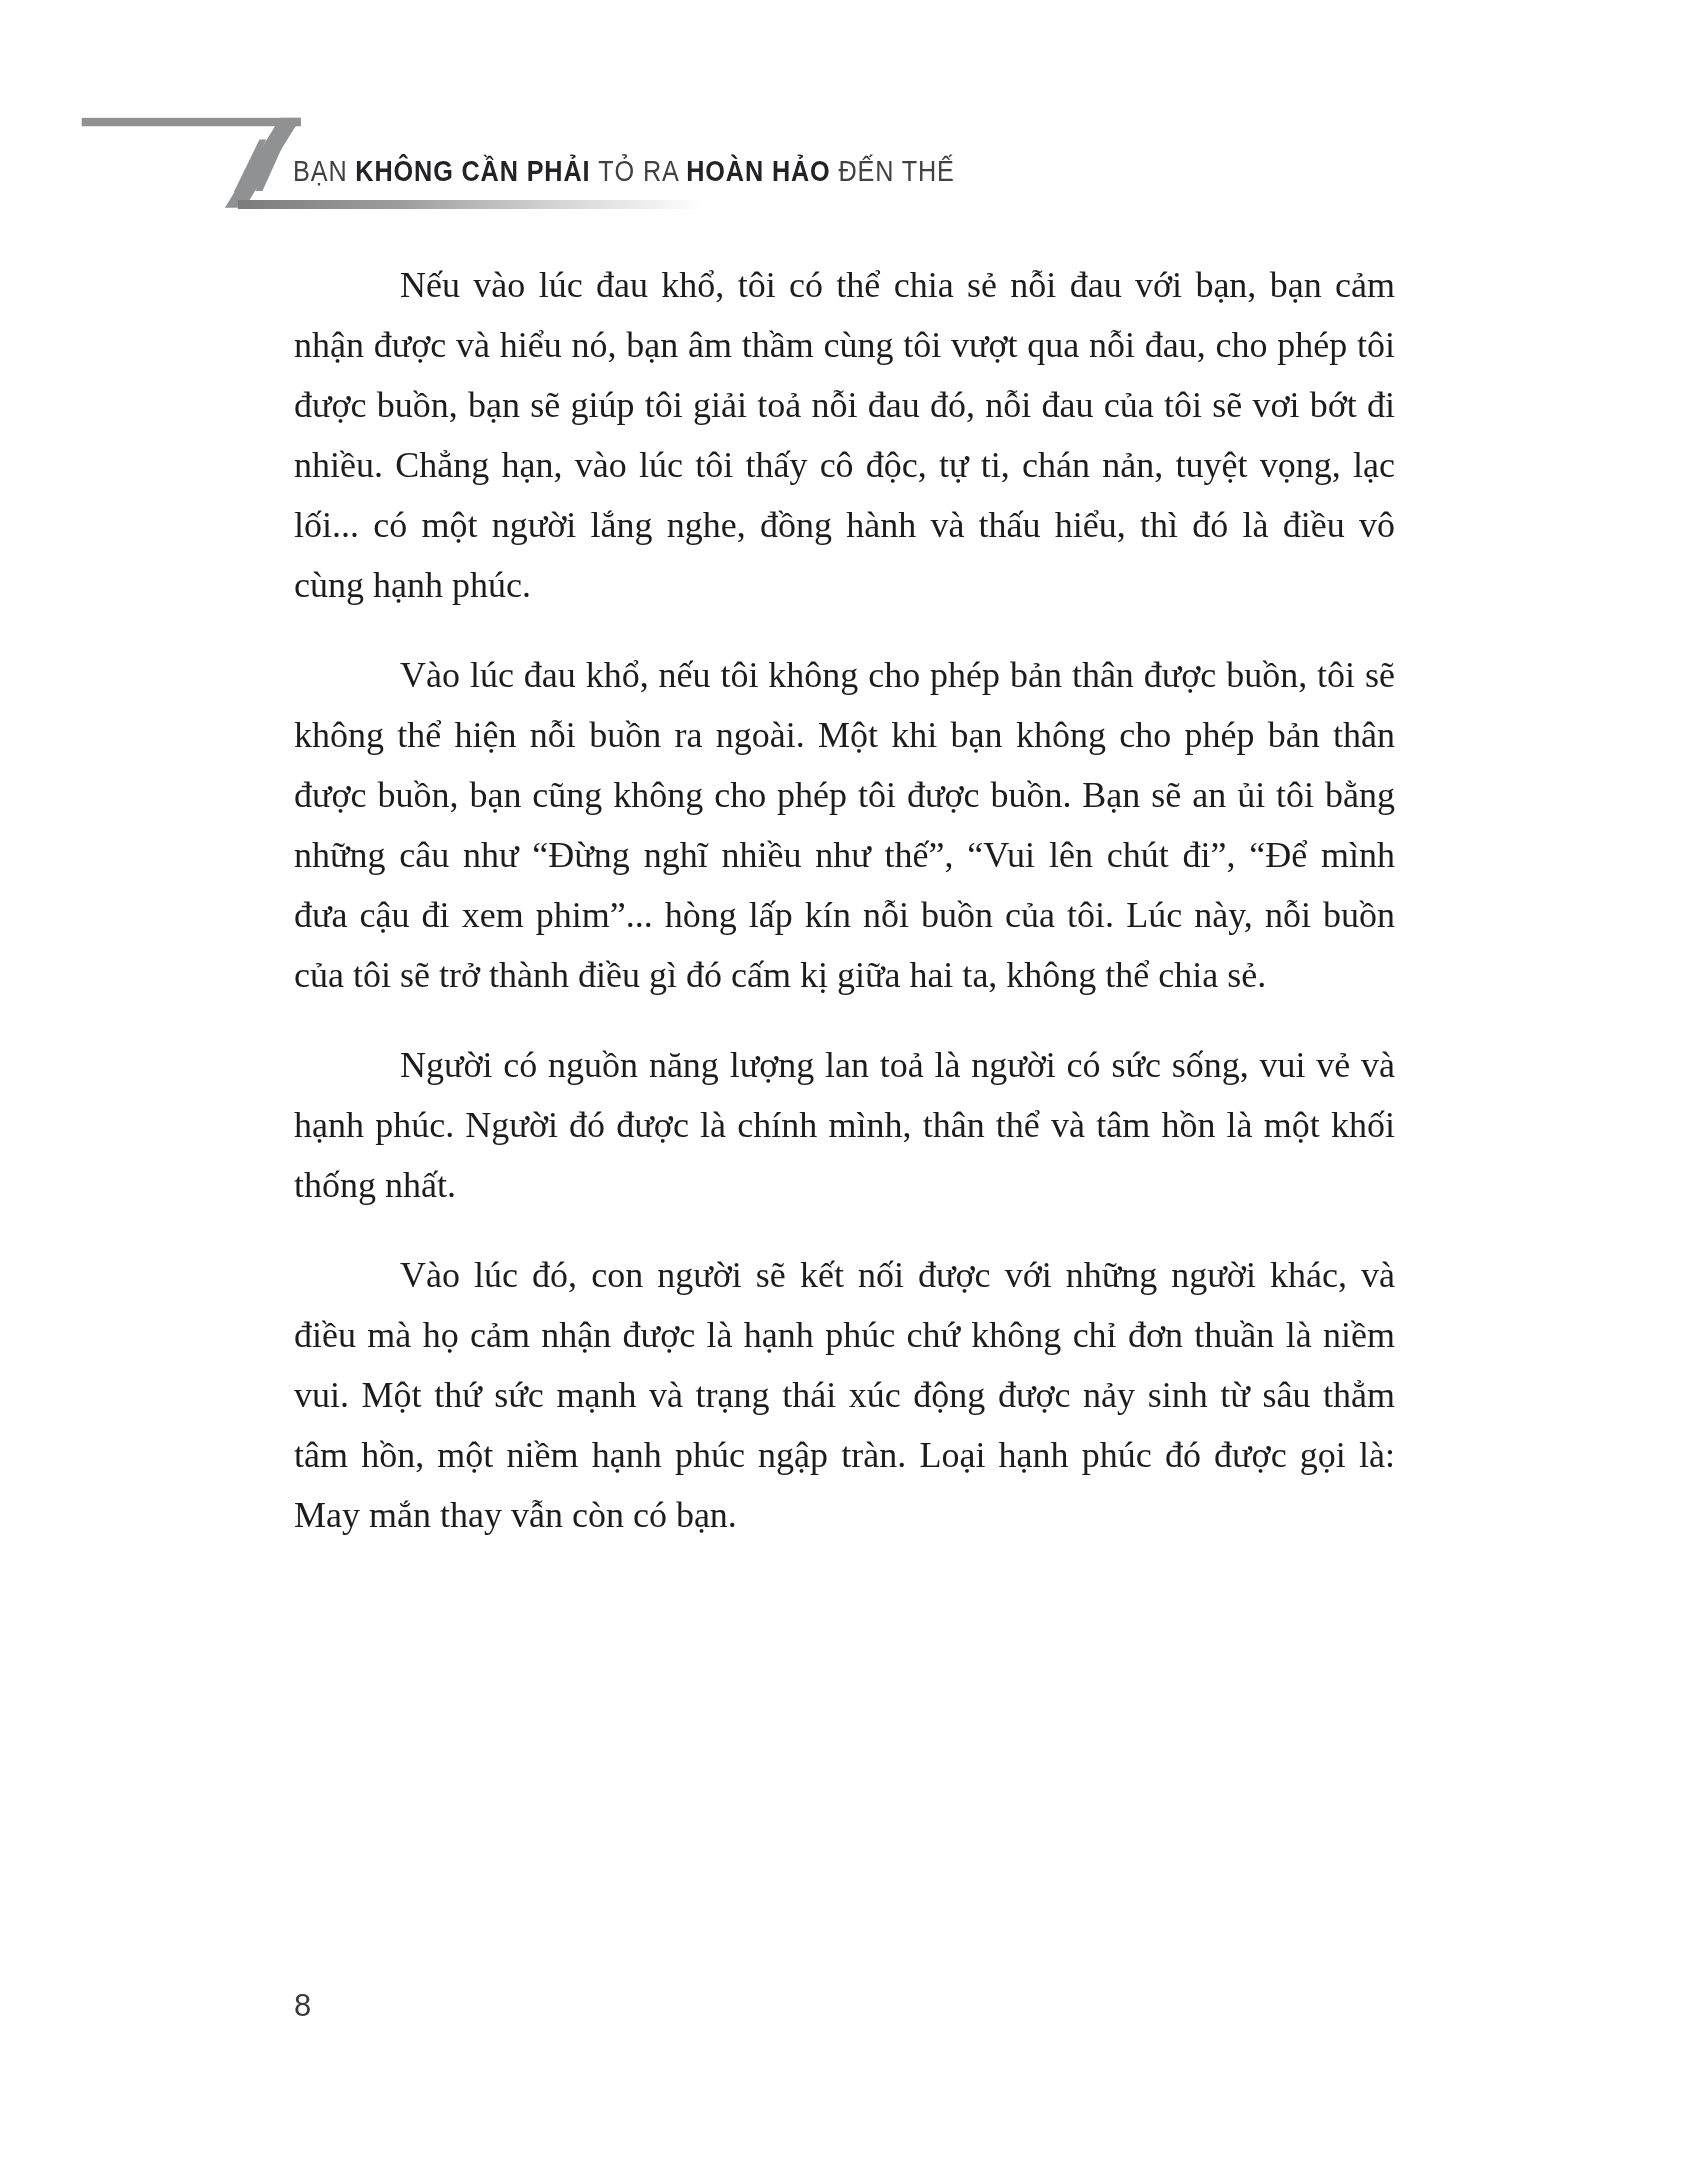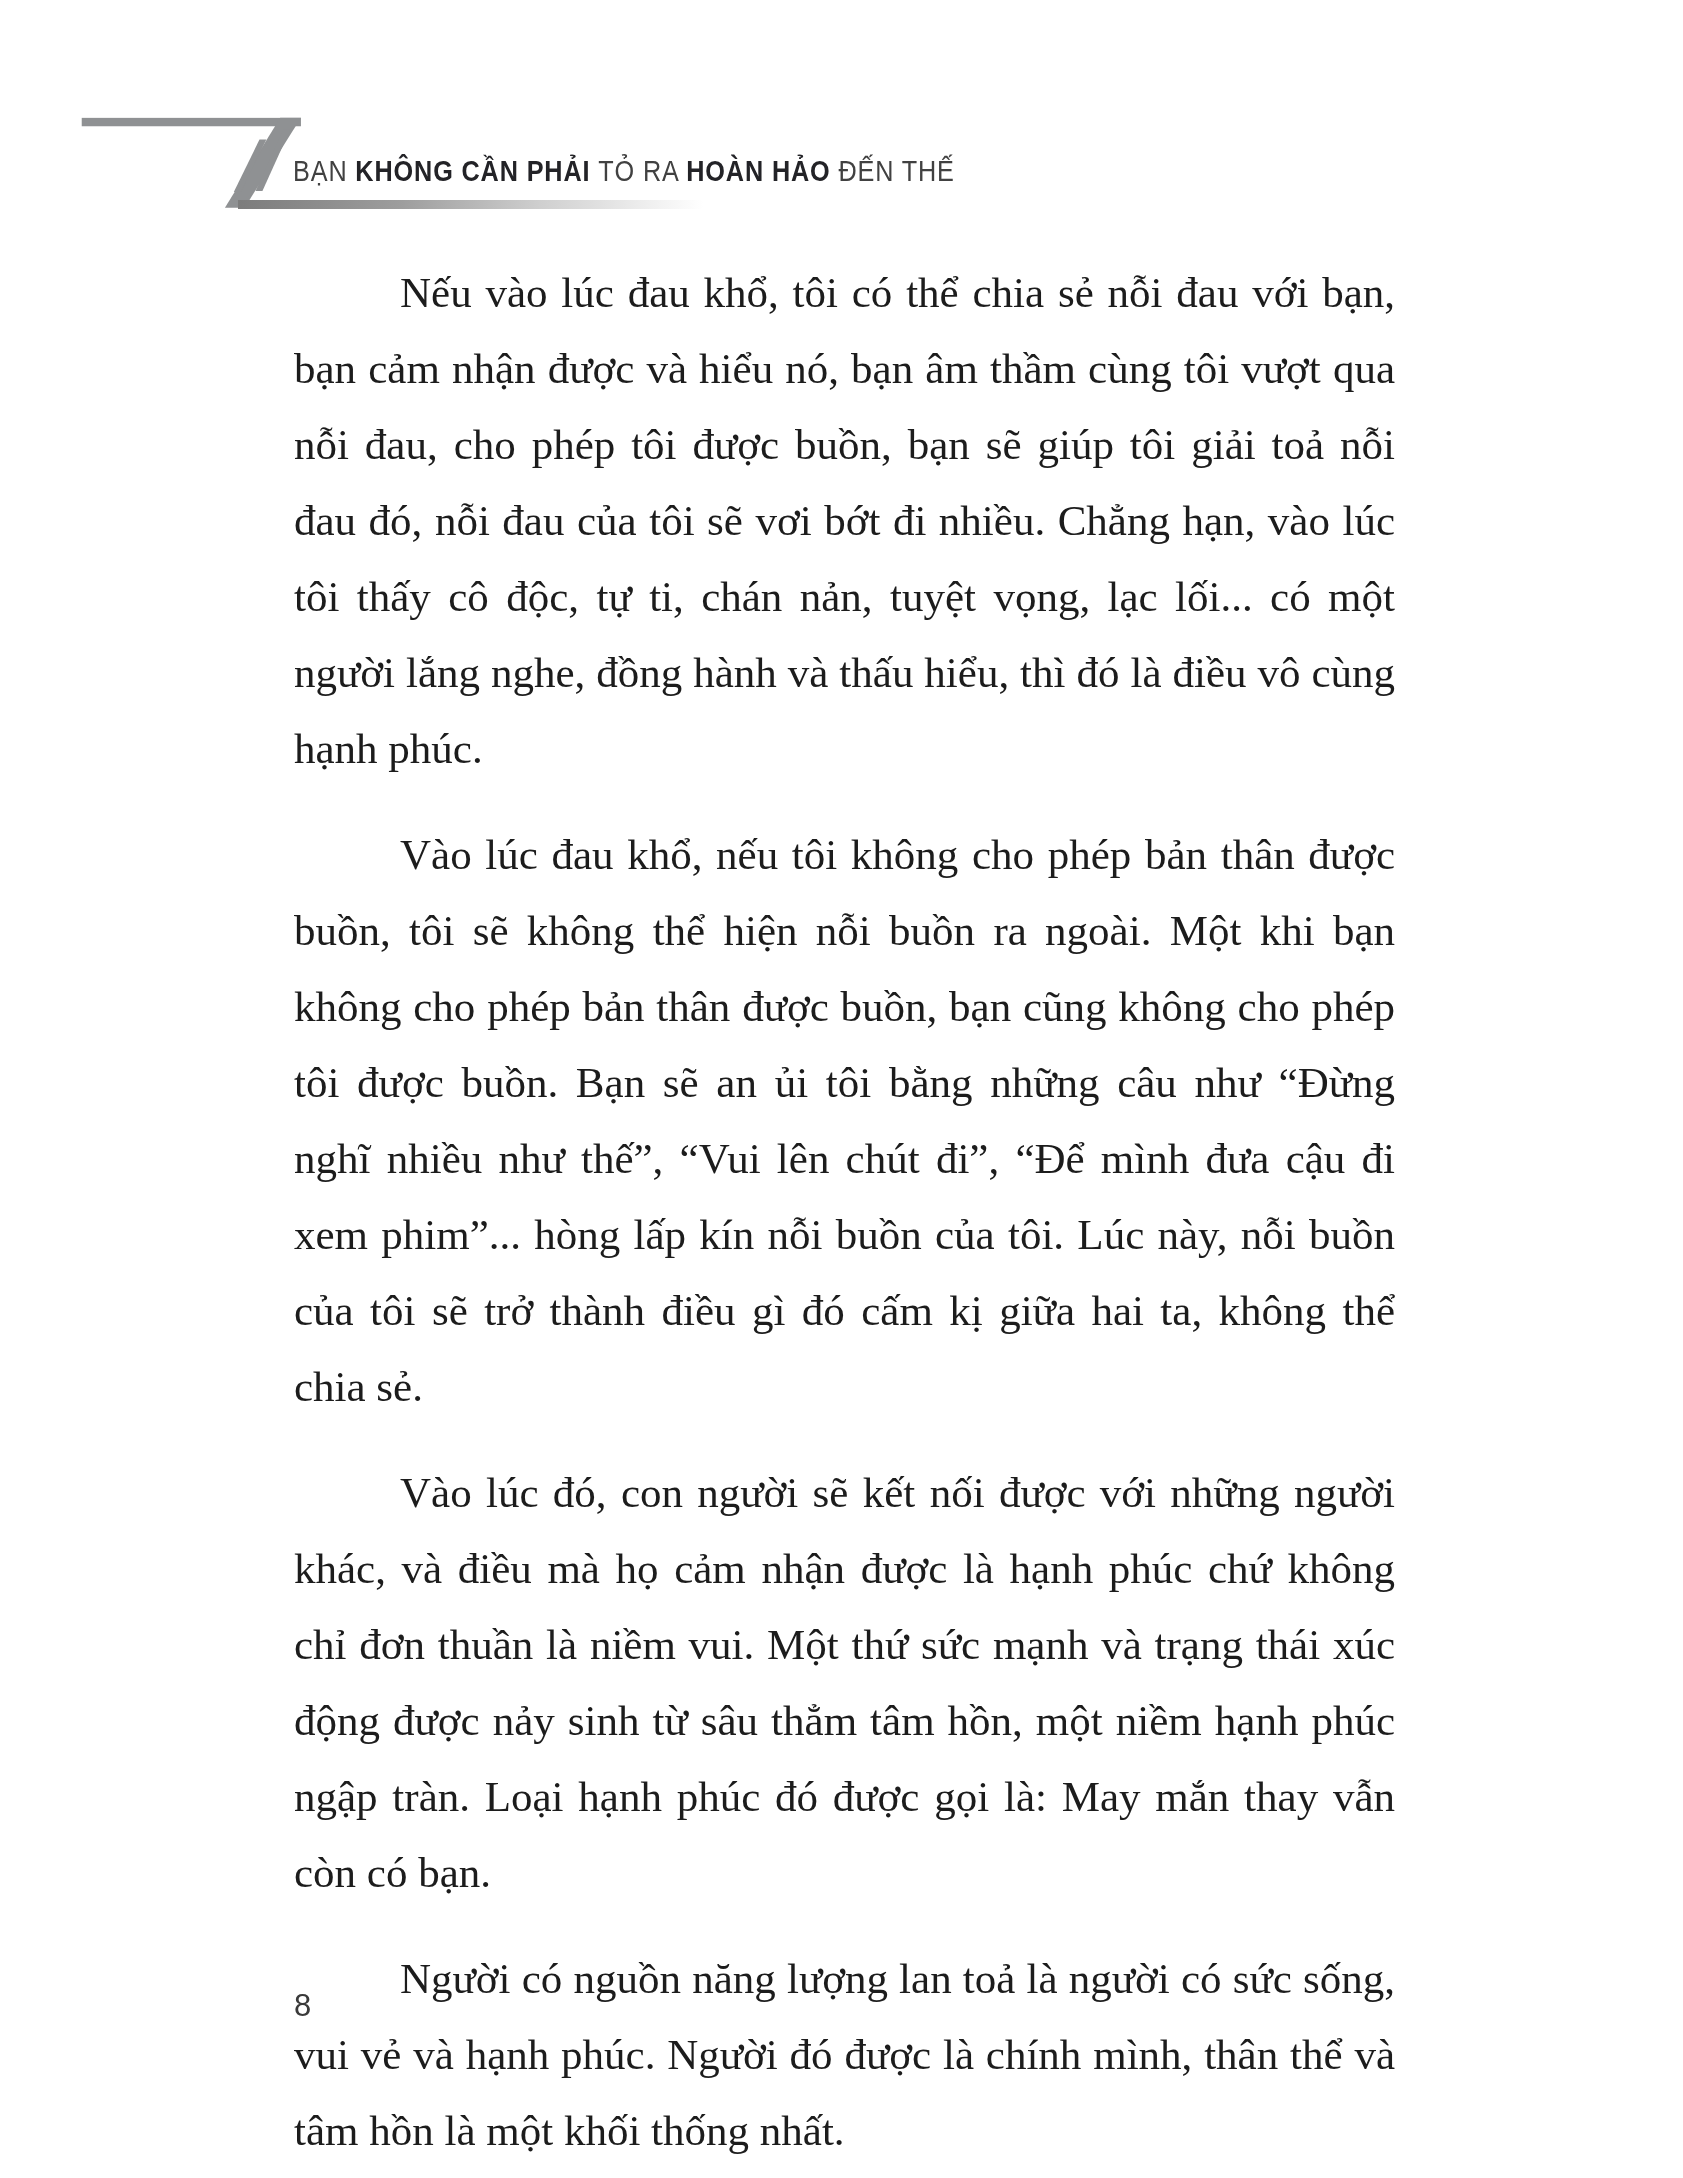--- a/index.html
+++ b/index.html
@@ -27,21 +27,21 @@
   .running-title .tp{font-weight:400;color:#414141;}
   .running-title .tp.bold{font-weight:700;color:#232327;}
 
   
   .content{
     position:absolute;left:294px;top:255px;width:1101px;
     color:#1c1c1c;
   }
   .content p.para{
     margin:0 0 30px 0;
-    font-size:43px;line-height:76px;
+    font-size:36px;line-height:60px;
     text-align:justify;text-indent:106px;
   }
   .content p.para.bold{font-weight:700;color:#141414;}
 
   
   .page-number{
     position:absolute;left:294px;top:1988px;
     font-family:"Liberation Sans", sans-serif;
     font-size:31px;font-weight:400;color:#3a3a3a;
   }
@@ -57,20 +57,20 @@
     <polygon points="202,33 209,33 183,86 176,86" fill="#8f9193"></polygon>
     <polygon points="226,23 233,23 205,85 198,85" fill="#8f9193"></polygon>
   </svg>
   <div class="header-strip"></div>
 
   <div class="running-title" id="running-title"><span class="tp">BẠN </span><span class="tp bold">KHÔNG CẦN PHẢI </span><span class="tp">TỎ RA </span><span class="tp bold">HOÀN HẢO </span><span class="tp">ĐẾN THẾ</span></div>
 
   <div class="content" id="content">
       <p class="para">Nếu vào lúc đau khổ, tôi có thể chia sẻ nỗi đau với bạn, bạn cảm nhận được và hiểu nó, bạn âm thầm cùng tôi vượt qua nỗi đau, cho phép tôi được buồn, bạn sẽ giúp tôi giải toả nỗi đau đó, nỗi đau của tôi sẽ vơi bớt đi nhiều. Chẳng hạn, vào lúc tôi thấy cô độc, tự ti, chán nản, tuyệt vọng, lạc lối... có một người lắng nghe, đồng hành và thấu hiểu, thì đó là điều vô cùng hạnh phúc.</p>
       <p class="para">Vào lúc đau khổ, nếu tôi không cho phép bản thân được buồn, tôi sẽ không thể hiện nỗi buồn ra ngoài. Một khi bạn không cho phép bản thân được buồn, bạn cũng không cho phép tôi được buồn. Bạn sẽ an ủi tôi bằng những câu như “Đừng nghĩ nhiều như thế”, “Vui lên chút đi”, “Để mình đưa cậu đi xem phim”... hòng lấp kín nỗi buồn của tôi. Lúc này, nỗi buồn của tôi sẽ trở thành điều gì đó cấm kị giữa hai ta, không thể chia sẻ.</p>
+      <p class="para">Người có nguồn năng lượng lan toả là người có sức sống, vui vẻ và hạnh phúc. Người đó được là chính mình, thân thể và tâm hồn là một khối thống nhất.</p>
       <p class="para">Vào lúc đó, con người sẽ kết nối được với những người khác, và điều mà họ cảm nhận được là hạnh phúc chứ không chỉ đơn thuần là niềm vui. Một thứ sức mạnh và trạng thái xúc động được nảy sinh từ sâu thẳm tâm hồn, một niềm hạnh phúc ngập tràn. Loại hạnh phúc đó được gọi là: May mắn thay vẫn còn có bạn.</p>
-      <p class="para">Người có nguồn năng lượng lan toả là người có sức sống, vui vẻ và hạnh phúc. Người đó được là chính mình, thân thể và tâm hồn là một khối thống nhất.</p>
     </div>
 
   <div class="page-number">8</div>
 
 </div>
 
 
 </body></html>

